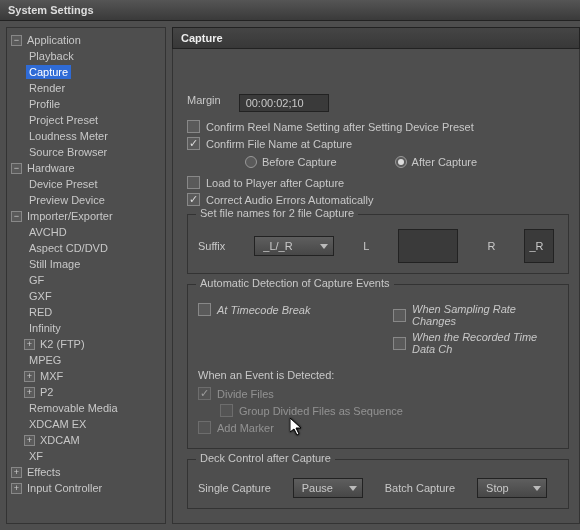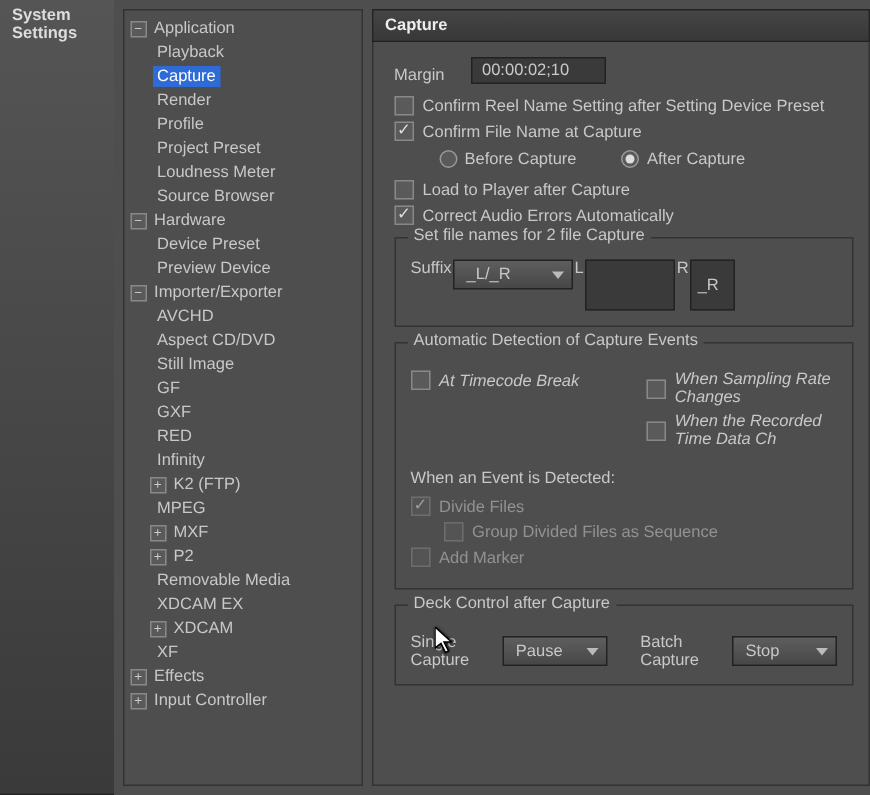--- a/index.html
+++ b/index.html
@@ -1,48 +1,48 @@
 <!DOCTYPE html>
 <html><head>
 <meta charset="utf-8">
 <style>
   * { margin: 0; padding: 0; box-sizing: border-box; font-family: Tahoma, Arial, sans-serif; font-size: 11px; color: #c8c8c8; }
   body { background: #4a4a4a; width: 580px; height: 530px; overflow: hidden; }
-  .window { width: 580px; height: 530px; display: flex; flex-direction: row; }
+  .window { width: 580px; height: 530px; display: flex; flex-direction: column; }
   .titlebar { background: linear-gradient(#555,#3a3a3a); border-bottom: 1px solid #222; padding: 4px 8px; font-weight: bold; color: #ddd; }
   .body { flex: 1; display: flex; background: #4e4e4e; }
   .sidebar { width: 160px; background: #4e4e4e; border: 1px solid #333; margin: 6px 0 6px 6px; padding: 4px 0; overflow: hidden; }
   .tree { list-style: none; }
   .tree li { white-space: nowrap; }
   .node-row { display: flex; align-items: center; height: 16px; padding-left: 4px; cursor: pointer; }
   .expander { width: 11px; height: 11px; border: 1px solid #888; background: #5a5a5a; color: #ccc; display: flex; align-items: center; justify-content: center; font-size: 9px; line-height: 9px; margin-right: 2px; flex-shrink: 0; }
   .spacer { width: 13px; display:inline-block; flex-shrink:0;}
   .elbow { color: #7a7a7a; font-family: monospace; font-size: 11px; margin-right: 2px; user-select: none; }
   .node-label { padding: 1px 3px; }
   .sel { background: #2f6bd6; color: #fff; }
   .main { flex: 1; margin: 6px 0 6px 6px; display: flex; flex-direction: column; overflow: hidden;}
   .panel-title { background: linear-gradient(#454545,#383838); border: 1px solid #222; padding: 4px 8px; font-weight: bold; color: #eee; }
   .panel-body { flex:1; border:1px solid #333; border-top:none; background:#4e4e4e; padding: 10px 10px 10px 14px; overflow:hidden; }
-  .row { display:flex; align-items:flex-end; margin-bottom:8px; }
+  .row { display:flex; align-items:flex-start; margin-bottom:8px;margin-top:35px; }
   .lbl { color:#c8c8c8; }
   .tc-field { background:#3a3a3a; border:1px solid #222; padding:2px 6px; min-width:90px; text-align:left; margin-left:18px;}
   .chk { display:flex; align-items:center; margin: 4px 0 4px 0; }
   .chk .box { width:13px; height:13px; border:1px solid #888; background:#5a5a5a; margin-right:6px; display:flex; align-items:center; justify-content:center; flex-shrink:0;}
   .chk .box.checked::after { content:"✓"; font-size:11px; color:#ddd; line-height:11px; }
   .chk.disabled { opacity:0.55; }
   .radio-row { display:flex; align-items:center; margin: 6px 0 8px 30px; gap: 30px; }
-  .radio { display:flex; align-items:flex-end; }
+  .radio { display:flex; align-items:flex-end;margin-left:28px; }
   .r-outer { width:12px; height:12px; border:1px solid #999; border-radius:50%; margin-right:5px; display:flex; align-items:center; justify-content:center; background:#5a5a5a; }
   .r-outer.on::after { content:""; width:6px; height:6px; border-radius:50%; background:#ddd; }
   .group { border:1px solid #333; margin: 8px 0 10px 0; padding: 14px 10px 10px 10px; position:relative; }
   .group-title { position:absolute; top:-8px; left:8px; background:#4e4e4e; padding:0 4px; color:#c8c8c8; }
   .dropdown { background: linear-gradient(#5e5e5e,#474747); border:1px solid #222; height:20px; display:flex; align-items:center; padding:0 4px 0 8px; min-width:70px; position:relative; }
   .dropdown::after { content:""; position:absolute; right:5px; top:7px; border-left:4px solid transparent; border-right:4px solid transparent; border-top:5px solid #bbb;}
   .txtfield { background:#3a3a3a; border:1px solid #222; height:16px; min-width:50px; padding:16px 4px; display:flex; align-items:center; }
-  .suffix-row { display:flex; align-items:flex-start; gap:1px; }
+  .suffix-row { display:flex; align-items:center; gap:29px; }
   .two-col { display:flex; gap:30px; }
   .col { flex:1;font-style:italic; }
   .sub { margin-left: 22px; }
   .deck-row { display:flex; align-items:center; gap:22px; margin-top:4px; }
   .cursor { position:absolute; left:290px; top:418px; pointer-events:none; }
   .cursor svg { filter: drop-shadow(0 0 1px #000); }
 </style>
 </head>
 <body>
 

